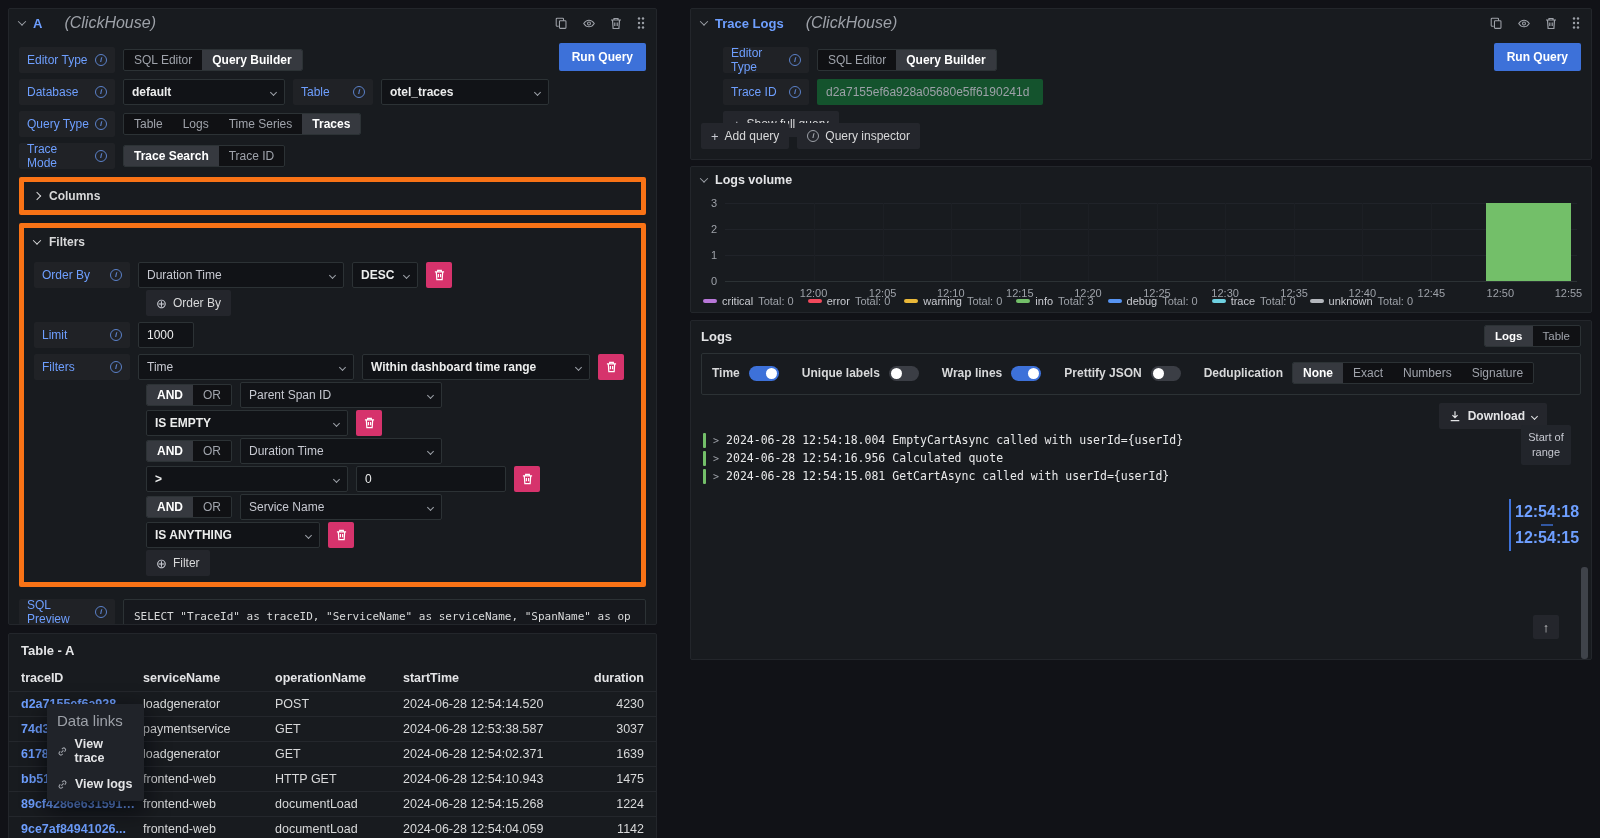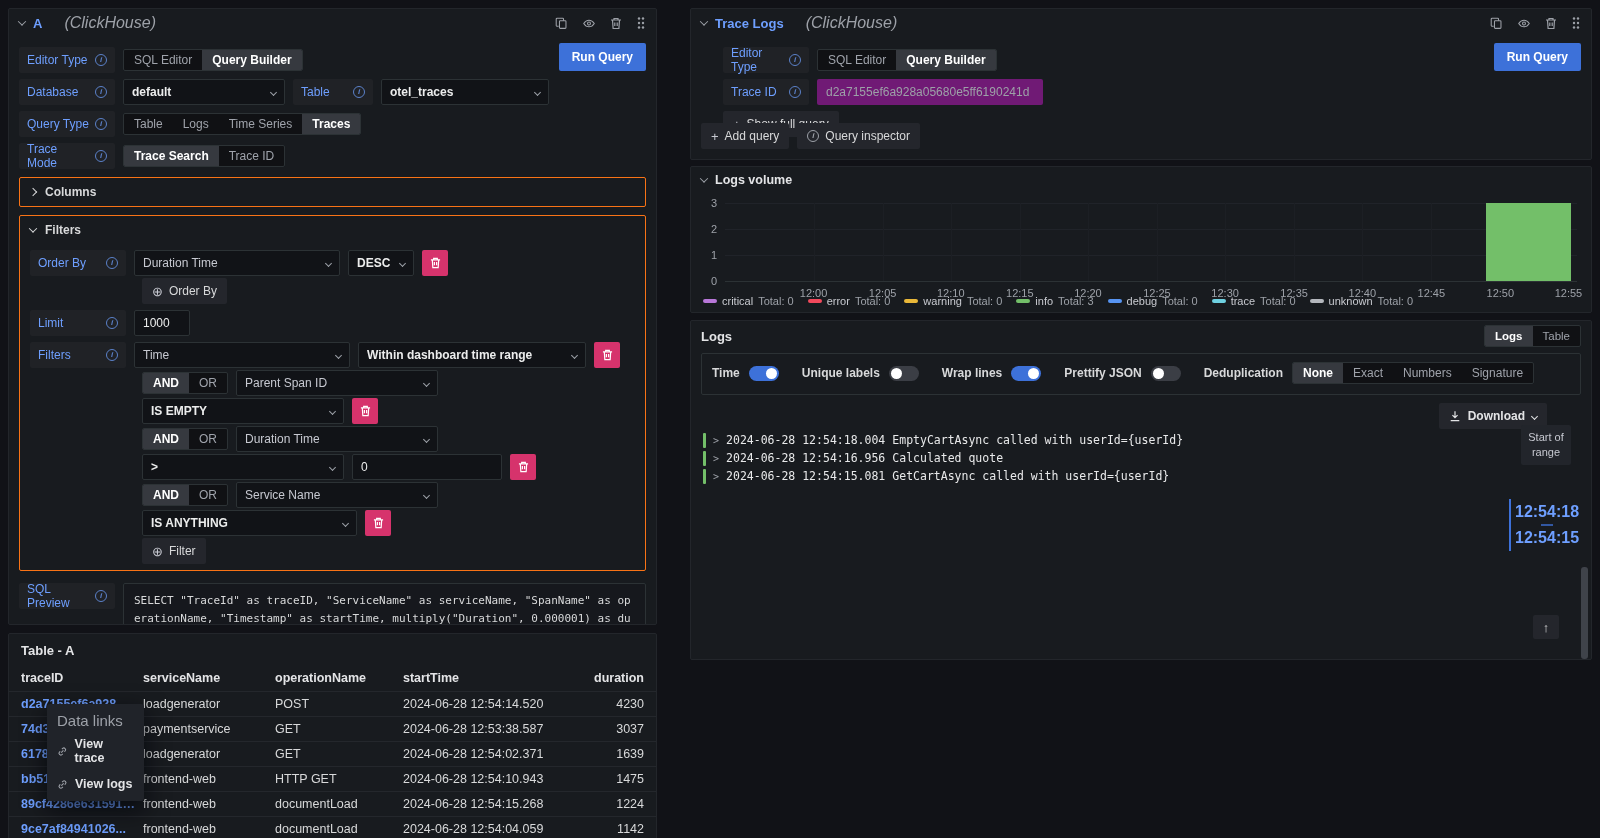--- a/index.html
+++ b/index.html
@@ -67,21 +67,21 @@
     color:#fff; font-size:12px; font-weight:600; font-family:inherit; cursor:pointer;
   }
   .btn-trash {
     width:26px; height:26px; border:none; border-radius:2px; background:#d6336c;
     display:inline-flex; align-items:center; justify-content:center; cursor:pointer; flex:none;
   }
   .plus { color:#c7c9d1; font-size:13px; font-weight:400; }
   .oplus { color:#c7c9d1; font-size:13px; }
   .info-gray { border-color:#9da1a8; color:#9da1a8; margin-left:0; }
   
-  .secbox { border:1px solid #f97316; border-radius:2px; margin-top:8px; padding-bottom:6px; }
+  .secbox { border:5px solid #f97316; border-radius:2px; margin-top:8px; padding-bottom:6px; }
   .secbox.collapsed { padding-bottom:0; }
   .sec-h { display:flex; align-items:center; gap:9px; height:28px; padding:0 10px; font-weight:600; color:#d8d9da; }
   .secbox .frow { padding-left:10px; padding-right:10px; }
   .secbox .indent112 { padding-left:122px; }
   
   .sql {
     flex:1; border:1px solid #2c3235; border-radius:2px; background:#16181d;
     font-family:"DejaVu Sans Mono", monospace; font-size:11px; line-height:1.65;
     color:#d8d9da; padding:8px 10px; white-space:pre-wrap; word-break:break-all;
   }
@@ -119,21 +119,21 @@
   .logs-title { font-size:13px; font-weight:600; color:#e3e4e6; }
   .controls { border:1px solid #2c3235; border-radius:2px; margin:2px 10px 0 10px; padding:8px 10px 10px 10px; }
   .lrow { display:flex; align-items:center; gap:9px; }
   .lrow + .lrow { margin-top:9px; }
   .tlabel { font-weight:600; color:#d8d9da; white-space:nowrap; }
   .switch { width:30px; height:15px; border-radius:9px; background:#3b3e45; position:relative; flex:none; cursor:pointer; }
   .switch::after { content:""; position:absolute; width:11px; height:11px; border-radius:50%; background:#fff; top:2px; left:2px; }
   .switch.on { background:#3d71d9; }
   .switch.on::after { left:17px; }
   .gap14 { width:5px; }
-  .chip-plain { background:#701a75; color:#cfd1d5; font-weight:600; height:26px; display:flex; align-items:center; padding:0 9px; border-radius:2px; flex:none; }
+  .chip-plain { background:#14532d; color:#cfd1d5; font-weight:600; height:26px; display:flex; align-items:center; padding:0 9px; border-radius:2px; flex:none; }
   .logbody { position:relative; height:248px; margin-top:2px; }
   .logline { display:flex; align-items:center; gap:7px; height:18px; padding-left:12px;
     font-family:"DejaVu Sans Mono", monospace; font-size:11.5px; color:#e8e9ea; }
   .lvl { width:3px; height:15px; border-radius:1px; background:#73bf69; flex:none; }
   .lchev { color:#9da1a8; font-size:10px; }
   .btn-dl { position:absolute; top:6px; right:44px; display:inline-flex; align-items:center; gap:7px;
     background:#24262c; border:none; border-radius:2px; height:26px; padding:0 10px; color:#e3e4e6;
     font-weight:600; font-size:12px; font-family:inherit; cursor:pointer; }
   .range-start { position:absolute; right:20px; top:28px; width:50px; background:#22252b; border-radius:2px;
     padding:5px 4px; text-align:center; font-size:11px; color:#c7c9d1; line-height:1.35; }
@@ -361,21 +361,21 @@
           <div class="seg">
             <span class="opt sel">AND</span>
             <span class="opt">OR</span>
           </div>
           <div class="select" style="width:202px;">
             <span>Service Name</span>
               <i class="car"></i>
           </div>
         </div>
         <div class="frow indent112 tight">
-          <div class="select bold" style="width:215px;">
+          <div class="select bold" style="width:174px;">
             <span>IS ANYTHING</span>
               <i class="car"></i>
           </div>
           <button class="btn-trash">
               <svg width="11" height="12" viewBox="0 0 12 13" fill="none" stroke="#fff" stroke-width="1.3">
                 <path d="M1 3h10M4 3V1.5h4V3M2.5 3l.6 8.5h5.8l.6-8.5M4.8 5.5V9M7.2 5.5V9"></path>
               </svg>
             </button>
         </div>
         <div class="frow indent112 tight">

